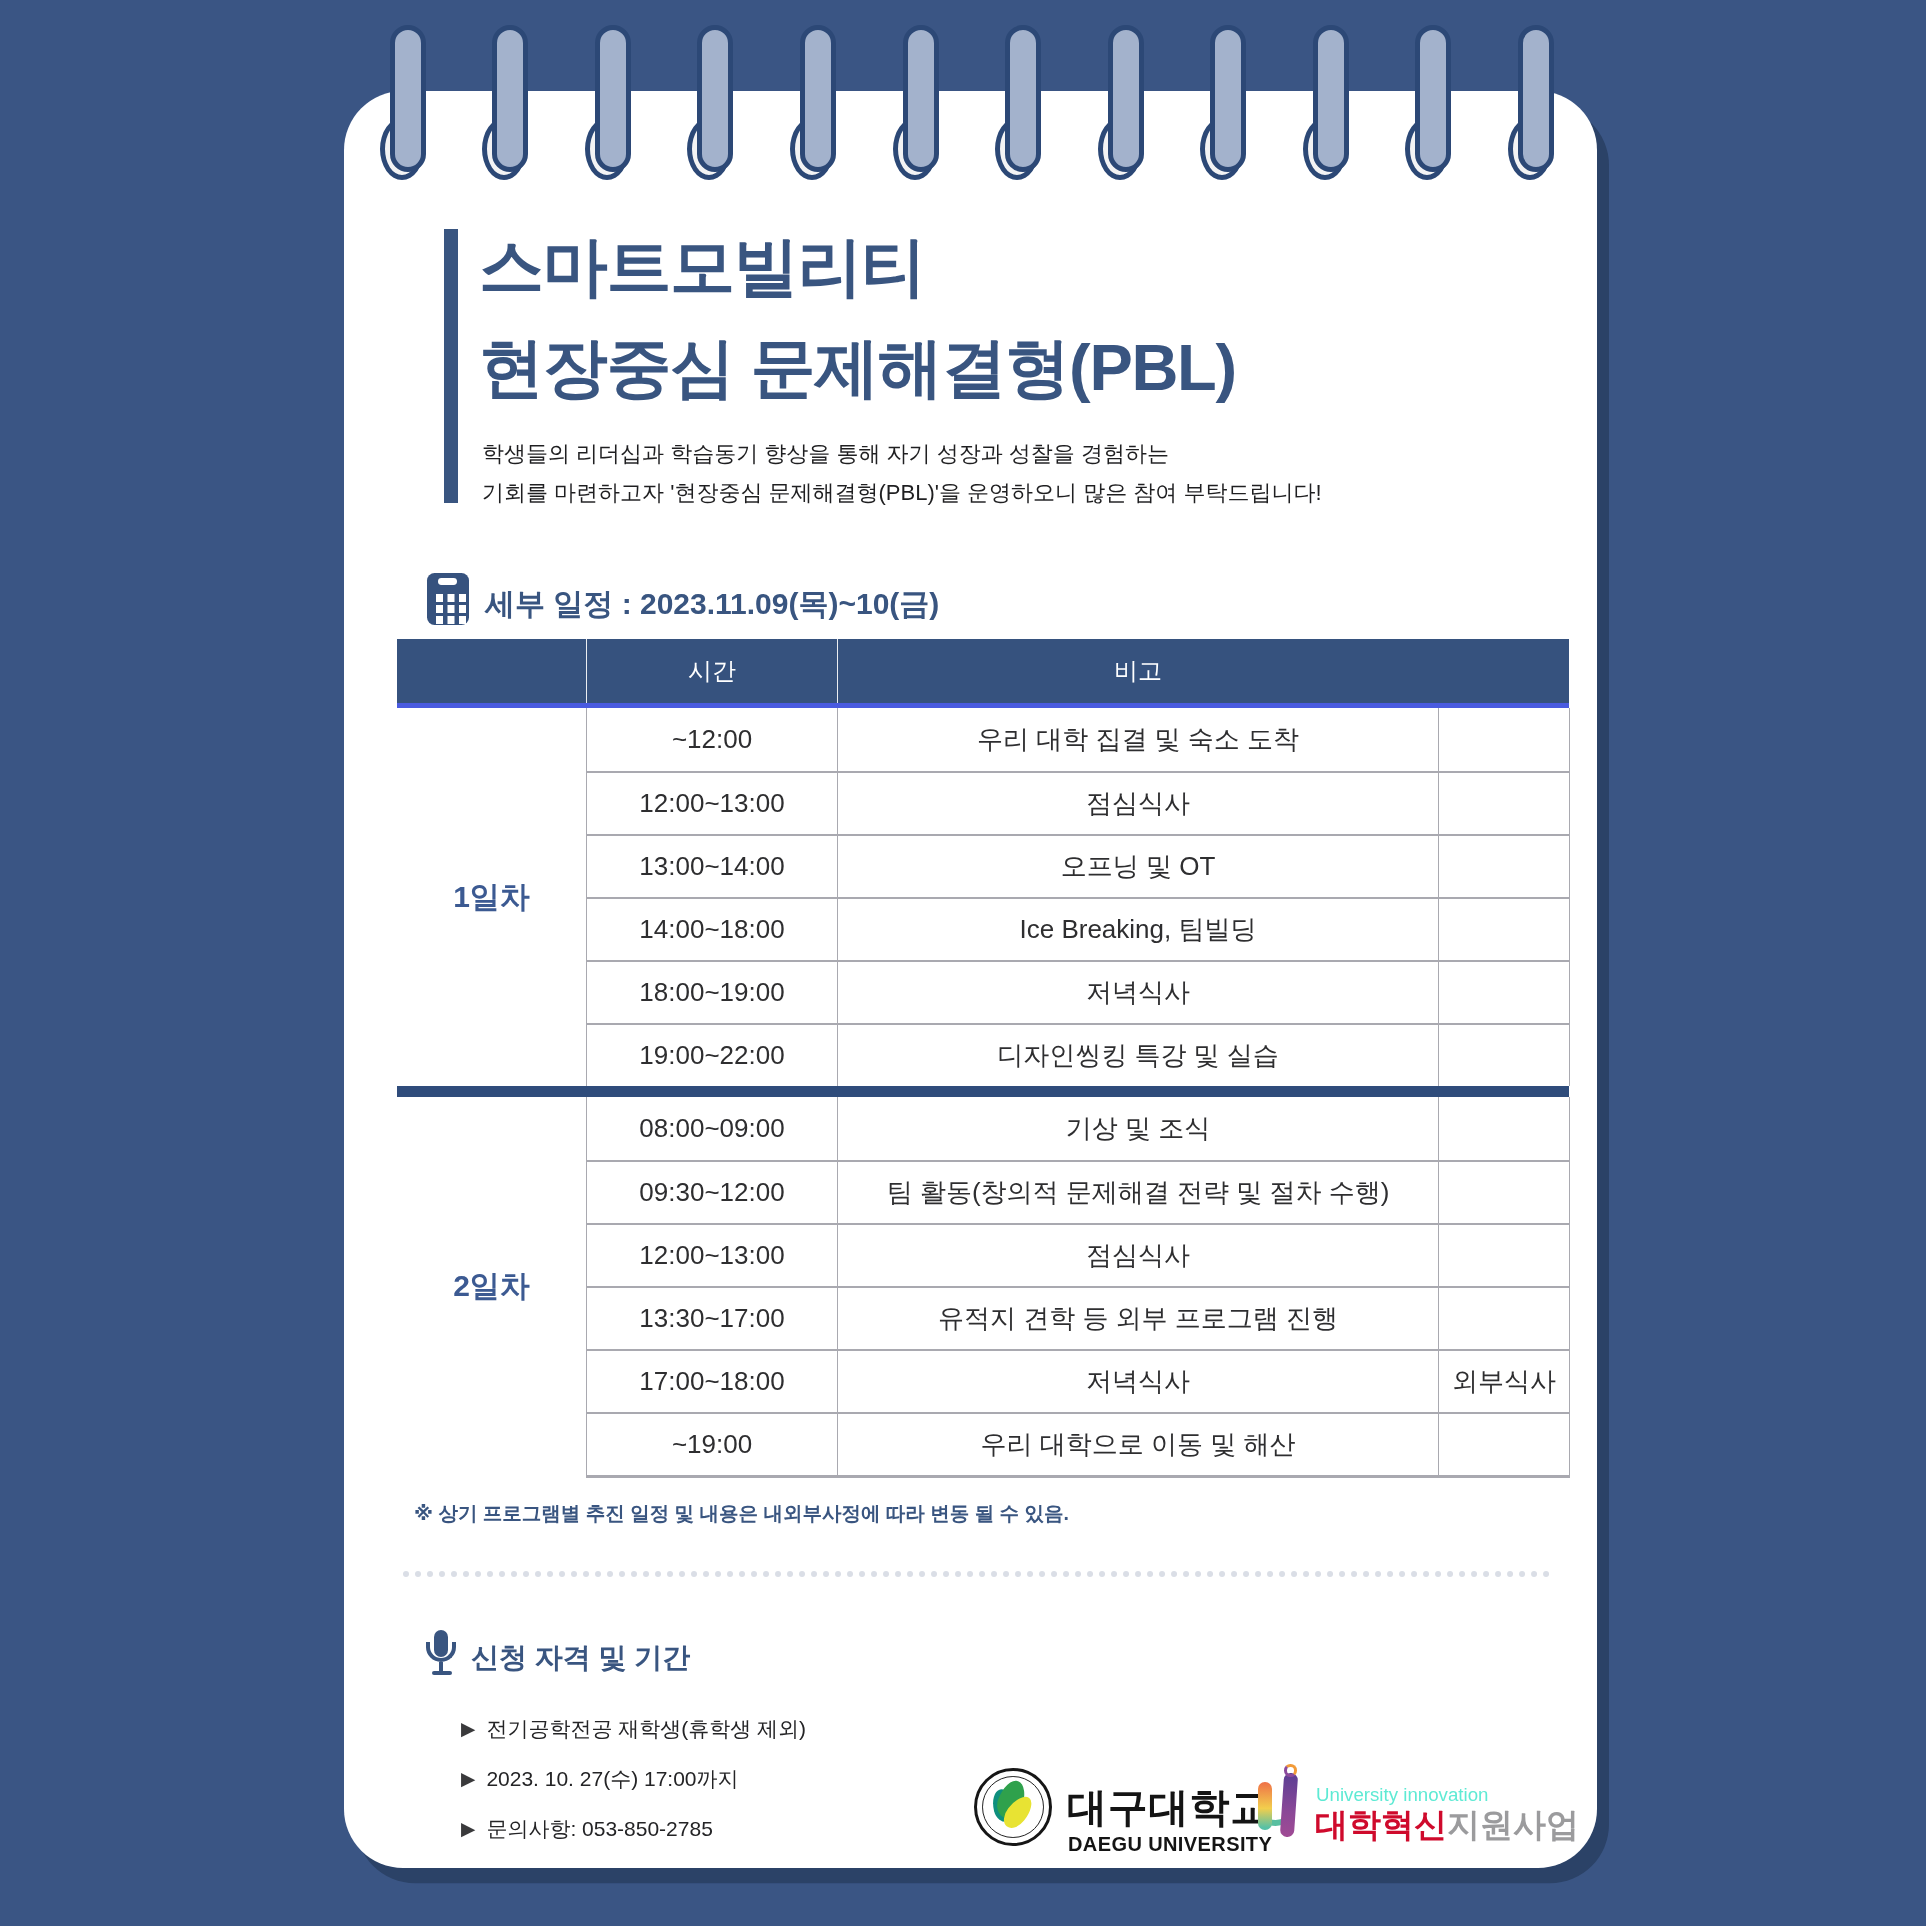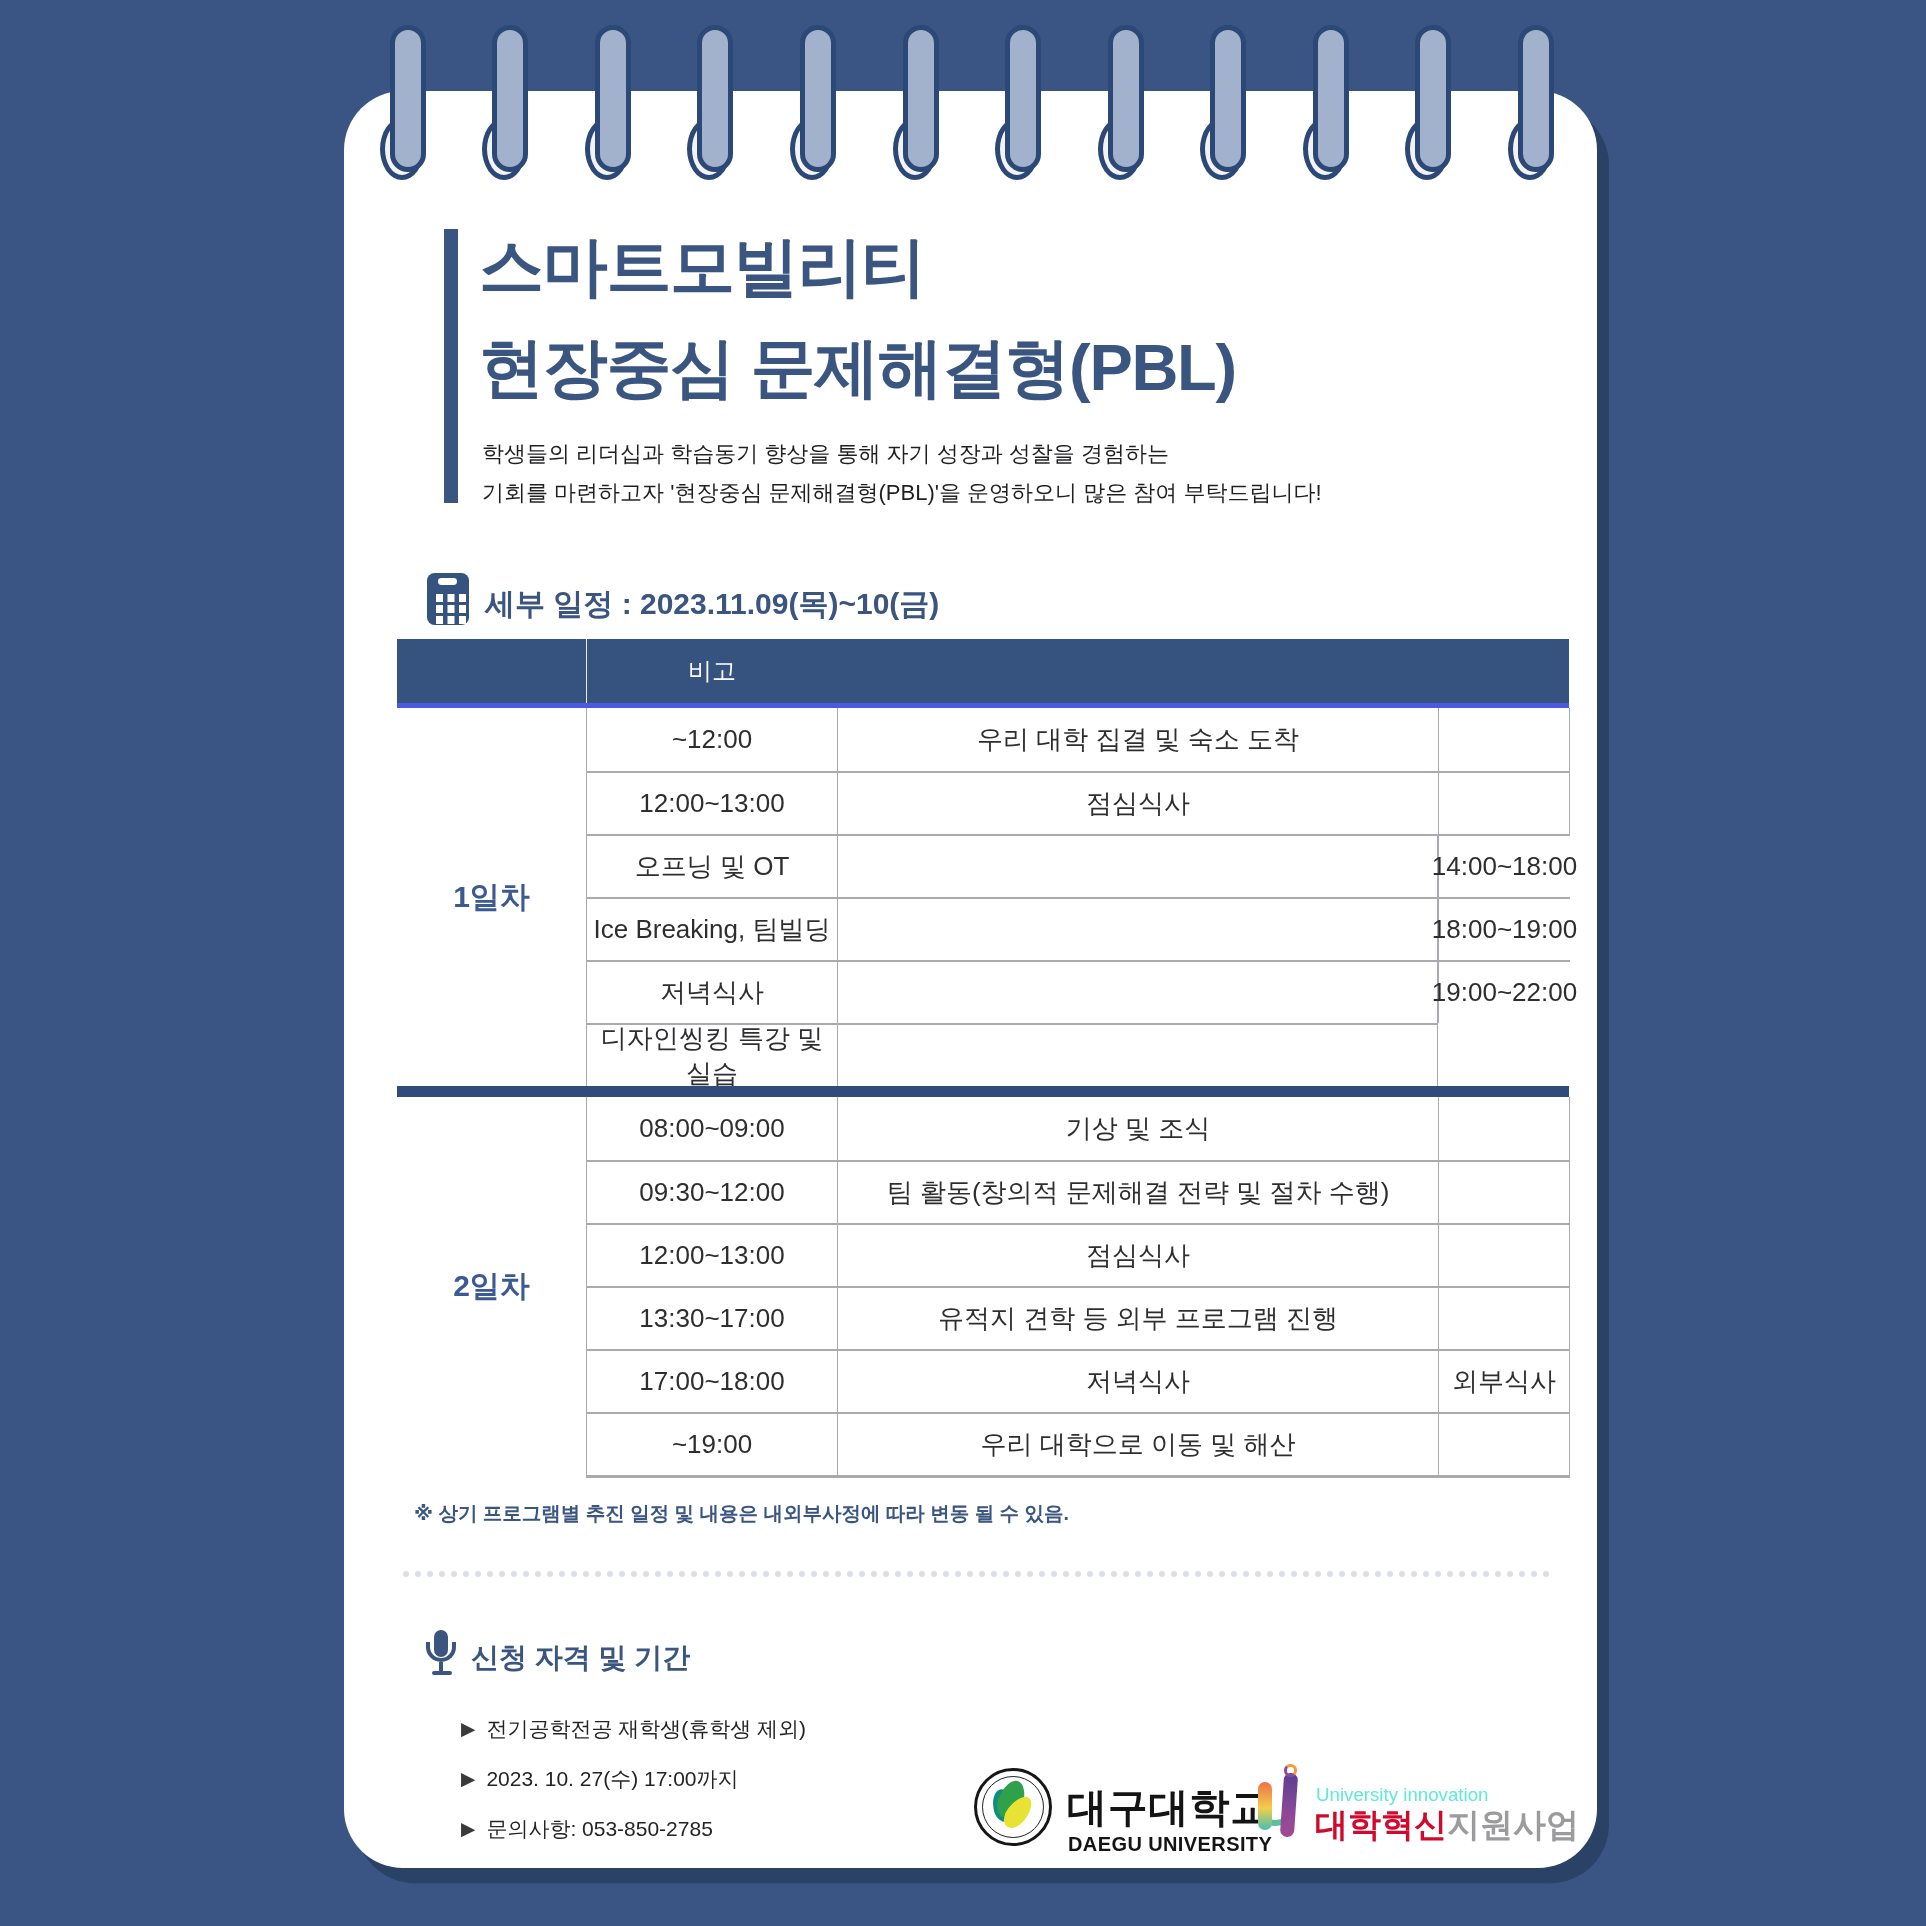--- a/index.html
+++ b/index.html
@@ -167,31 +167,33 @@
 <div class="intro-l2">기회를 마련하고자 '현장중심 문제해결형(PBL)'을 운영하오니 많은 참여 부탁드립니다!</div>
 
 <div class="cal"></div>
 <div class="cal-slot"></div>
 <div class="cal-dot"></div>
 <div class="sched-heading">세부 일정 : 2023.11.09(목)~10(금)</div>
 
 <div class="sched-table">
   <div class="thead">
     <div class="hcell"></div>
+    <div class="hcell">시간</div>
     <div class="hcell">비고</div>
   </div>
   <div class="royal-line"></div>
   <div class="day-block">
     <div class="day-cell">1일차</div>
   <div class="c time r0">~12:00</div>
       <div class="c prog r0">우리 대학 집결 및 숙소 도착</div>
       <div class="c note r0"></div>
       <div class="c time">12:00~13:00</div>
       <div class="c prog">점심식사</div>
       <div class="c note"></div>
+      <div class="c time">13:00~14:00</div>
       <div class="c prog">오프닝 및 OT</div>
       <div class="c note"></div>
       <div class="c time">14:00~18:00</div>
       <div class="c prog">Ice Breaking, 팀빌딩</div>
       <div class="c note"></div>
       <div class="c time">18:00~19:00</div>
       <div class="c prog">저녁식사</div>
       <div class="c note"></div>
       <div class="c time">19:00~22:00</div>
       <div class="c prog">디자인씽킹 특강 및 실습</div>

